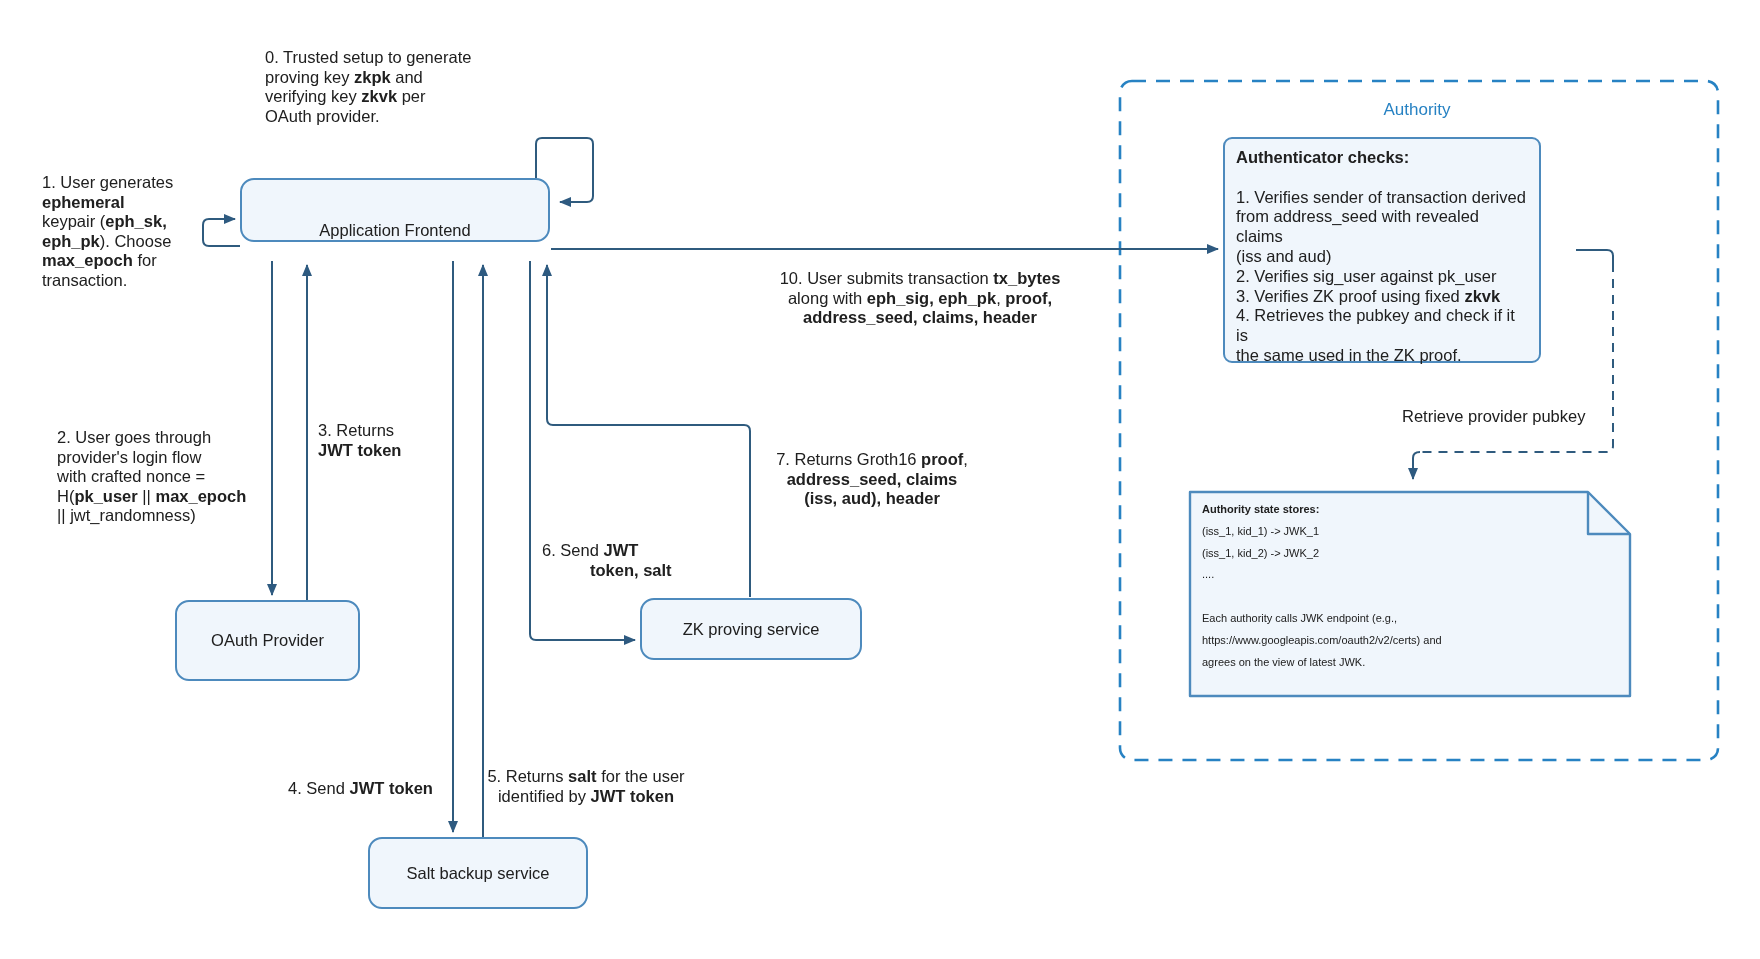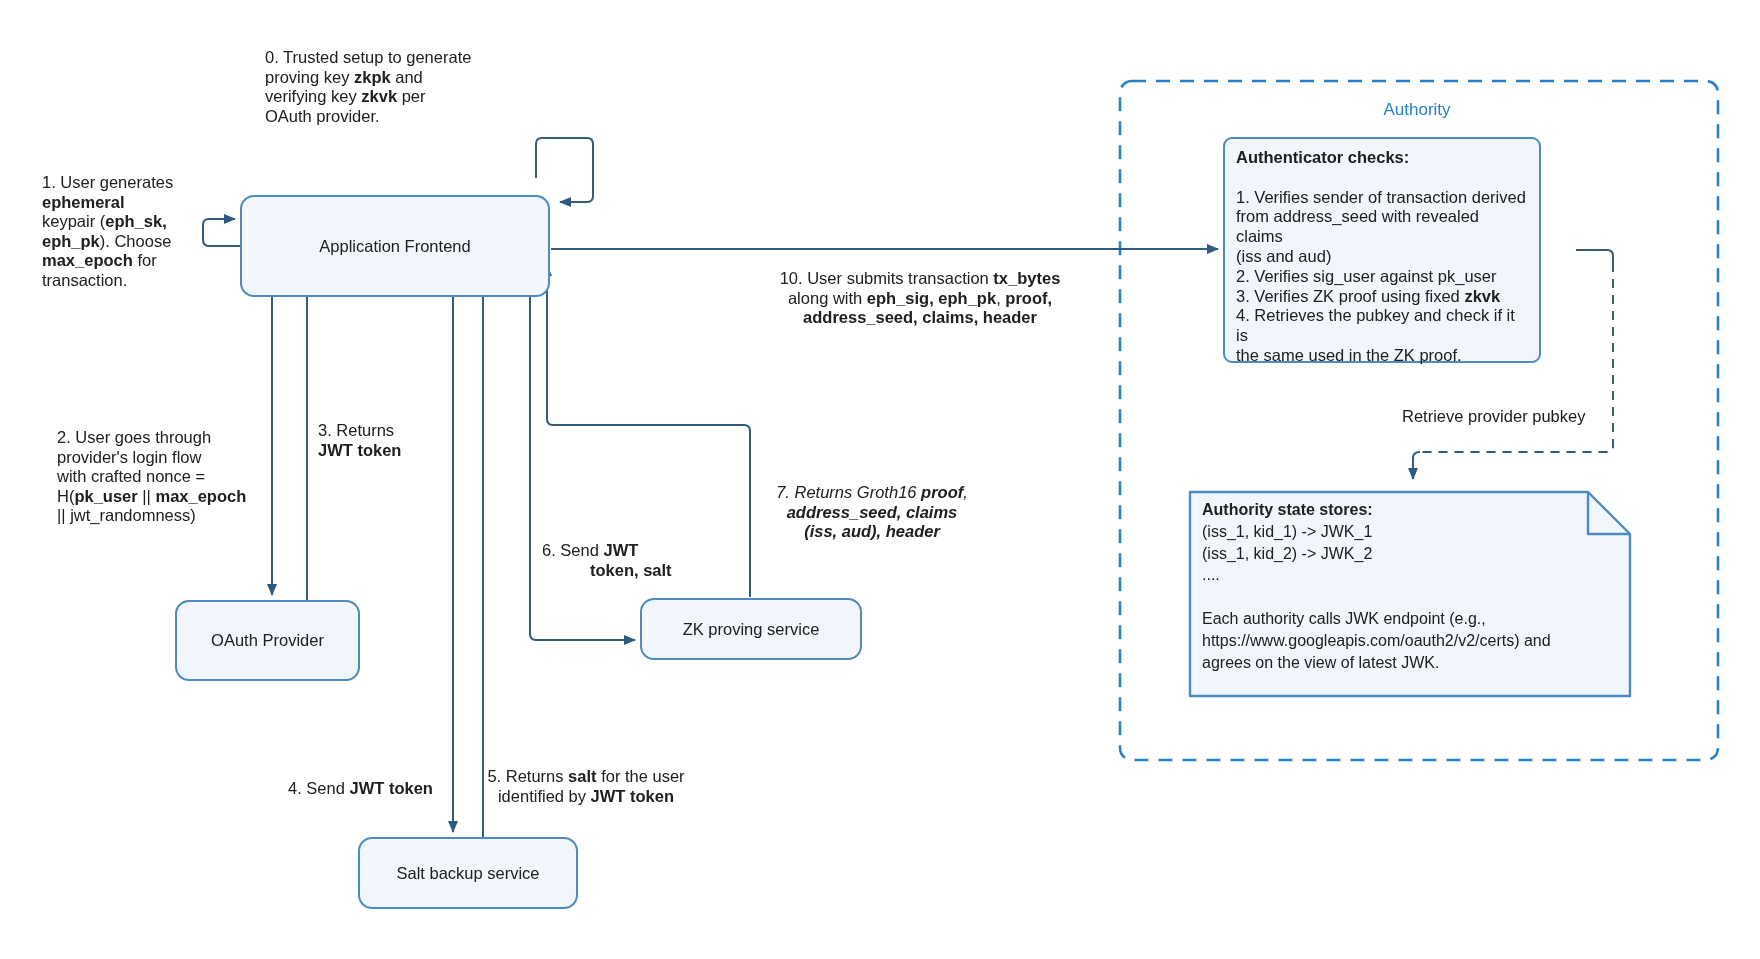--- a/index.html
+++ b/index.html
@@ -30,21 +30,21 @@
   .panel{
     position:absolute; box-sizing:border-box; background:var(--node-fill);
     border:2.5px solid var(--node-border); border-radius:9px;
     font-size:16.5px; line-height:19.8px; padding:9px 10px 8px 11px;
   }
   .panel .panel-title{font-weight:bold;}
   .panel .panel-body{margin-top:19.8px;}
   .note{position:absolute; font-size:16.5px; line-height:19.6px; white-space:nowrap;}
   .note.center{text-align:center;}
   .doc-text{
-    position:absolute; font-size:16px; line-height:21.8px; white-space:nowrap;
+    position:absolute; font-size:11px; line-height:21.8px; white-space:nowrap;
   }
   .authority-label{
     position:absolute; color:var(--authority-label-color); font-size:17px;
     text-align:center; white-space:nowrap;
   }
 </style>
 </head>
 <body>
 
 <div id="canvas">
@@ -77,33 +77,33 @@
 
     <path class="ln" d="M 530 261 L 530 634 Q 530 640 536 640 L 635 640" marker-end="url(#ah)"></path>
 
     <path class="ln" d="M 750 597 L 750 431 Q 750 425 744 425 L 553 425 Q 547 425 547 419 L 547 265" marker-end="url(#ah)"></path>
 
     <path class="ln" d="M 1576 250 L 1607 250 Q 1613 250 1613 256 L 1613 263"></path>
     <path class="ln dashed" d="M 1613 263 L 1613 446 Q 1613 452 1607 452 L 1420 452"></path>
     <path class="ln" d="M 1420 452 Q 1413 452 1413 458 L 1413 479" marker-end="url(#ah)"></path>
   </svg>
 
-  <div class="node" style="left:240px; top:195px; width:310px; height:102px;">
+  <div class="node" style="left:240px; top:178px; width:310px; height:64px;align-items:flex-end;">
     <span>Application Frontend</span>
   </div>
 
   <div class="node" style="left:175px; top:600px; width:185px; height:81px;">
     <span>OAuth Provider</span>
   </div>
 
   <div class="node" style="left:640px; top:598px; width:222px; height:62px;">
     <span>ZK proving service</span>
   </div>
 
-  <div class="node" style="left:358px; top:837px; width:220px; height:72px;">
+  <div class="node" style="left:368px; top:837px; width:220px; height:72px;">
     <span>Salt backup service</span>
   </div>
 
   <div class="authority-label" style="left:1347px; top:100px; width:140px;">Authority</div>
 
   <div class="panel" style="left:1223px; top:137px; width:318px; height:226px;">
     <div class="panel-title">Authenticator checks:</div>
     <div class="panel-body"><span>1. Verifies sender of transaction derived</span><br><span>from address_seed with revealed claims</span><br><span>(iss and aud)</span><br><span>2. Verifies sig_user against pk_user</span><br><span>3. Verifies ZK proof using fixed </span><span style="font-weight: bold;">zkvk</span><br><span>4. Retrieves the pubkey and check if it is</span><br><span>the same used in the ZK proof.</span></div>
   </div>
 
@@ -121,18 +121,18 @@
   <div class="note" style="left:57px; top:428px;"><span>2. User goes through</span><br><span>provider's login flow</span><br><span>with crafted nonce =</span><br><span>H(</span><span style="font-weight: bold;">pk_user</span><span> || </span><span style="font-weight: bold;">max_epoch</span><br><span>|| jwt_randomness)</span></div>
 
   <div class="note" style="left:318px; top:421px;"><span>3. Returns</span><br><span style="font-weight: bold;">JWT token</span></div>
 
   <div class="note" style="left:288px; top:779px;"><span>4. Send </span><span style="font-weight: bold;">JWT token</span></div>
 
   <div class="note center" style="left:486px; top:767px; width:200px;"><span>5. Returns </span><span style="font-weight: bold;">salt</span><span> for the user</span><br><span>identified by </span><span style="font-weight: bold;">JWT token</span></div>
 
   <div class="note" style="left:542px; top:541px;"><span>6. Send </span><span style="font-weight: bold;">JWT</span><br><span style="font-weight: bold; margin-left: 48px;">token, salt</span></div>
 
-  <div class="note center" style="left:752px; top:483px; width:240px;font-style:italic;"><span>7. Returns Groth16 </span><span style="font-weight: bold;">proof</span><span>,</span><br><span style="font-weight: bold;">address_seed, claims</span><br><span style="font-weight: bold;">(iss, aud), header</span></div>
+  <div class="note center" style="left:752px; top:450px; width:240px;"><span>7. Returns Groth16 </span><span style="font-weight: bold;">proof</span><span>,</span><br><span style="font-weight: bold;">address_seed, claims</span><br><span style="font-weight: bold;">(iss, aud), header</span></div>
 
 
   <div class="note center" style="left:760px; top:269px; width:320px;"><span>10. User submits transaction </span><span style="font-weight: bold;">tx_bytes</span><br><span>along with </span><span style="font-weight: bold;">eph_sig, eph_pk</span><span>, </span><span style="font-weight: bold;">proof,</span><br><span style="font-weight: bold;">address_seed, claims, header</span></div>
 
 </div>
 
 </body></html>

